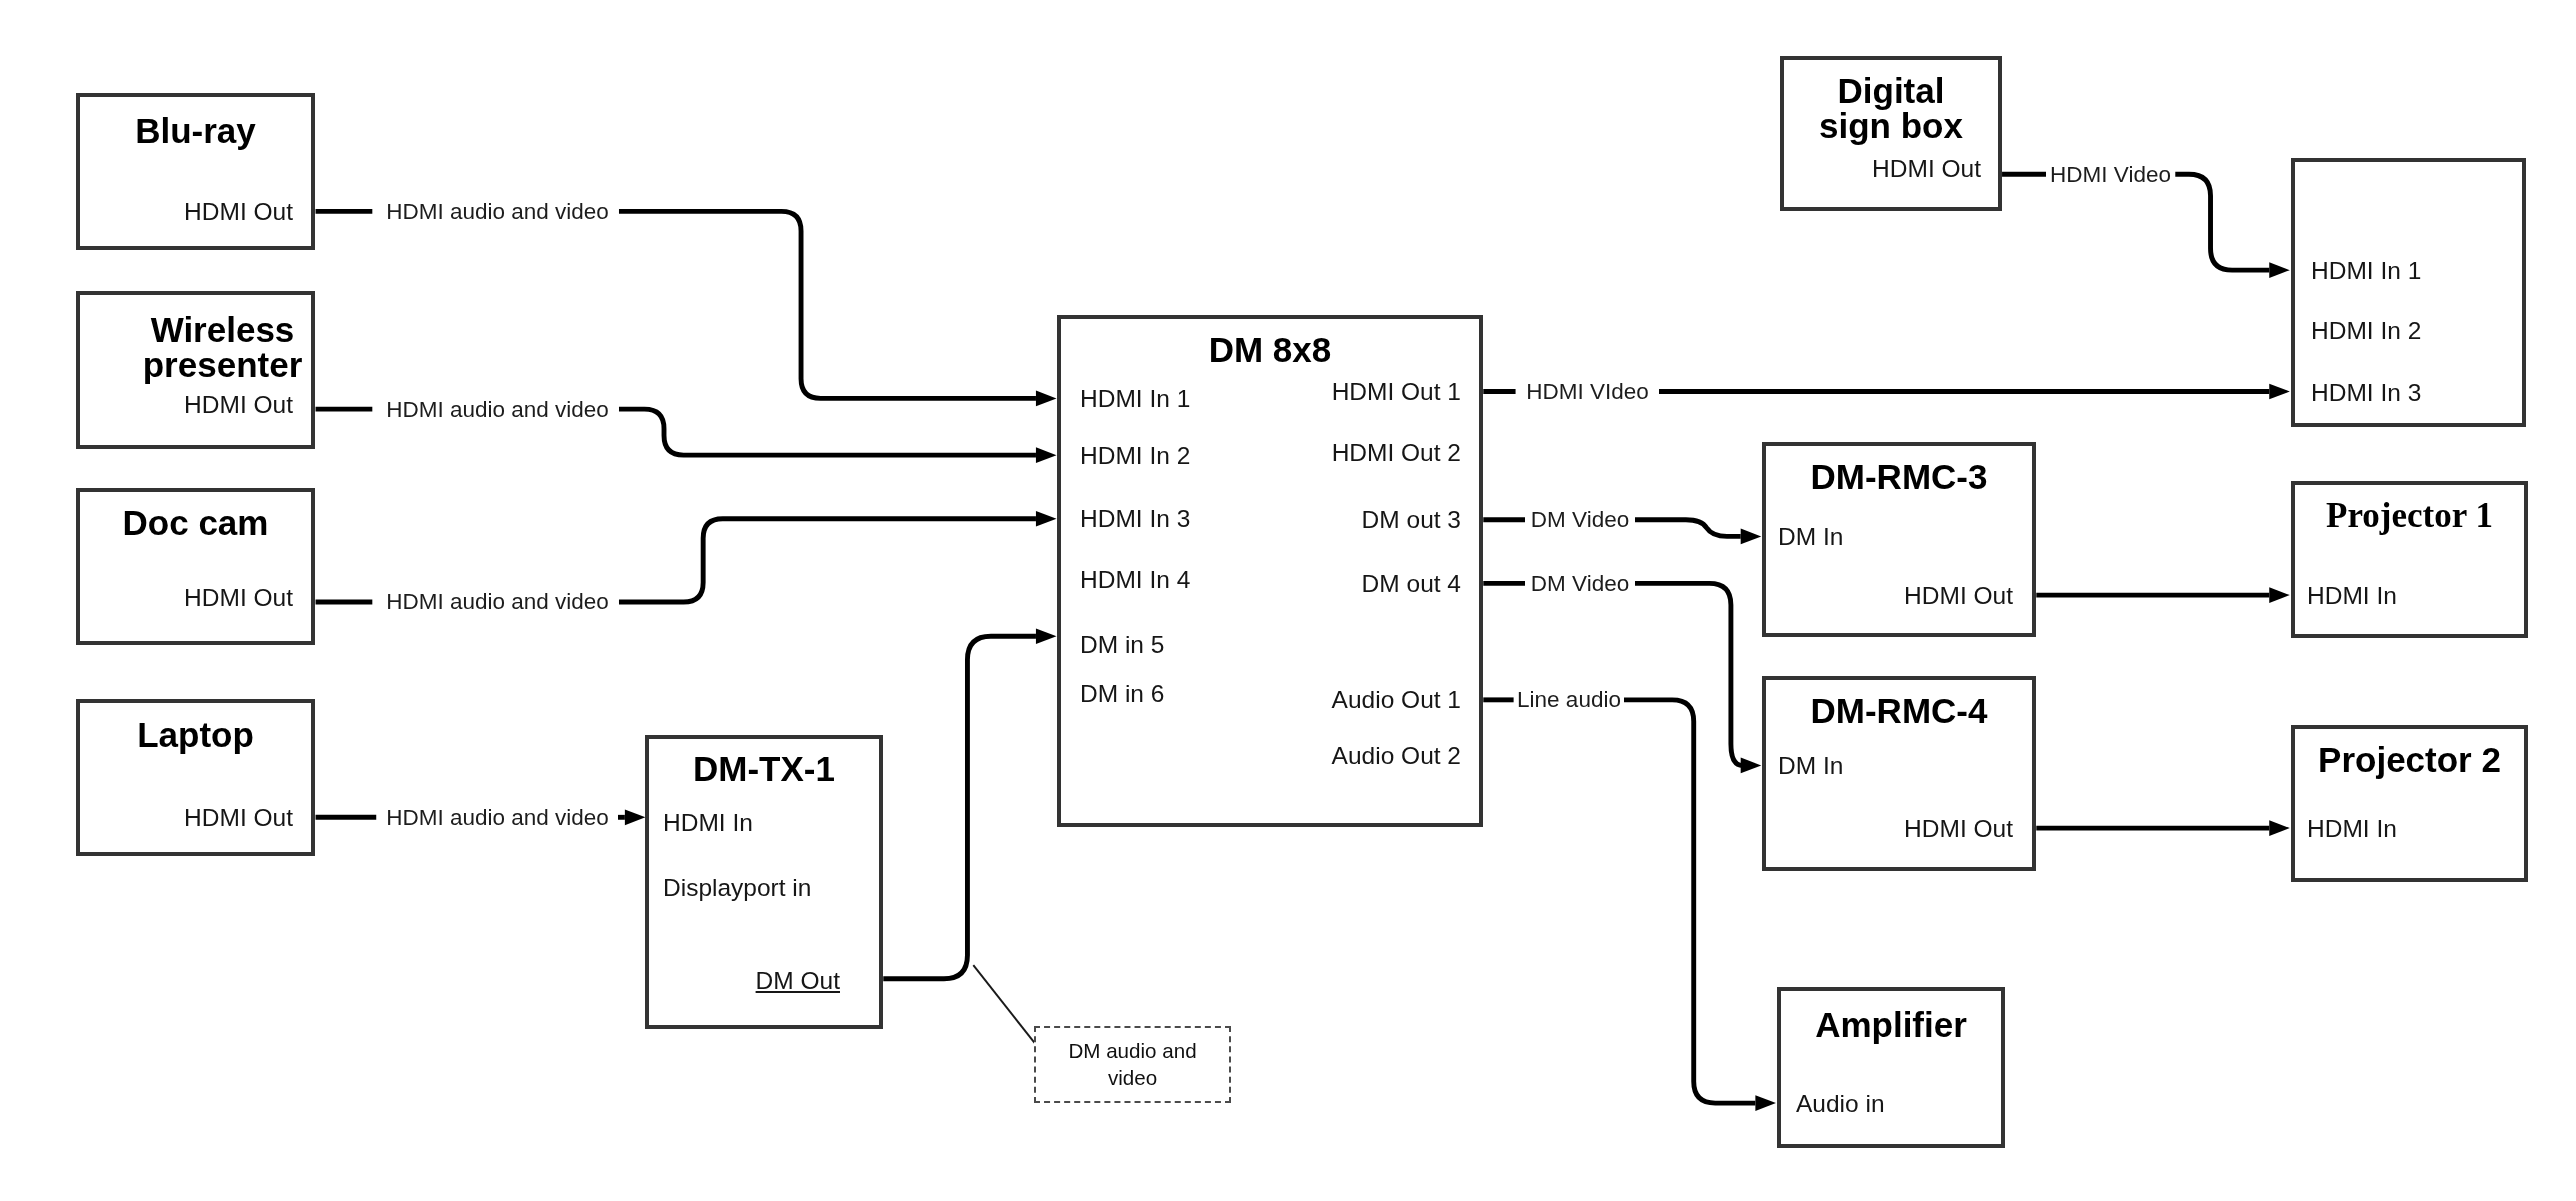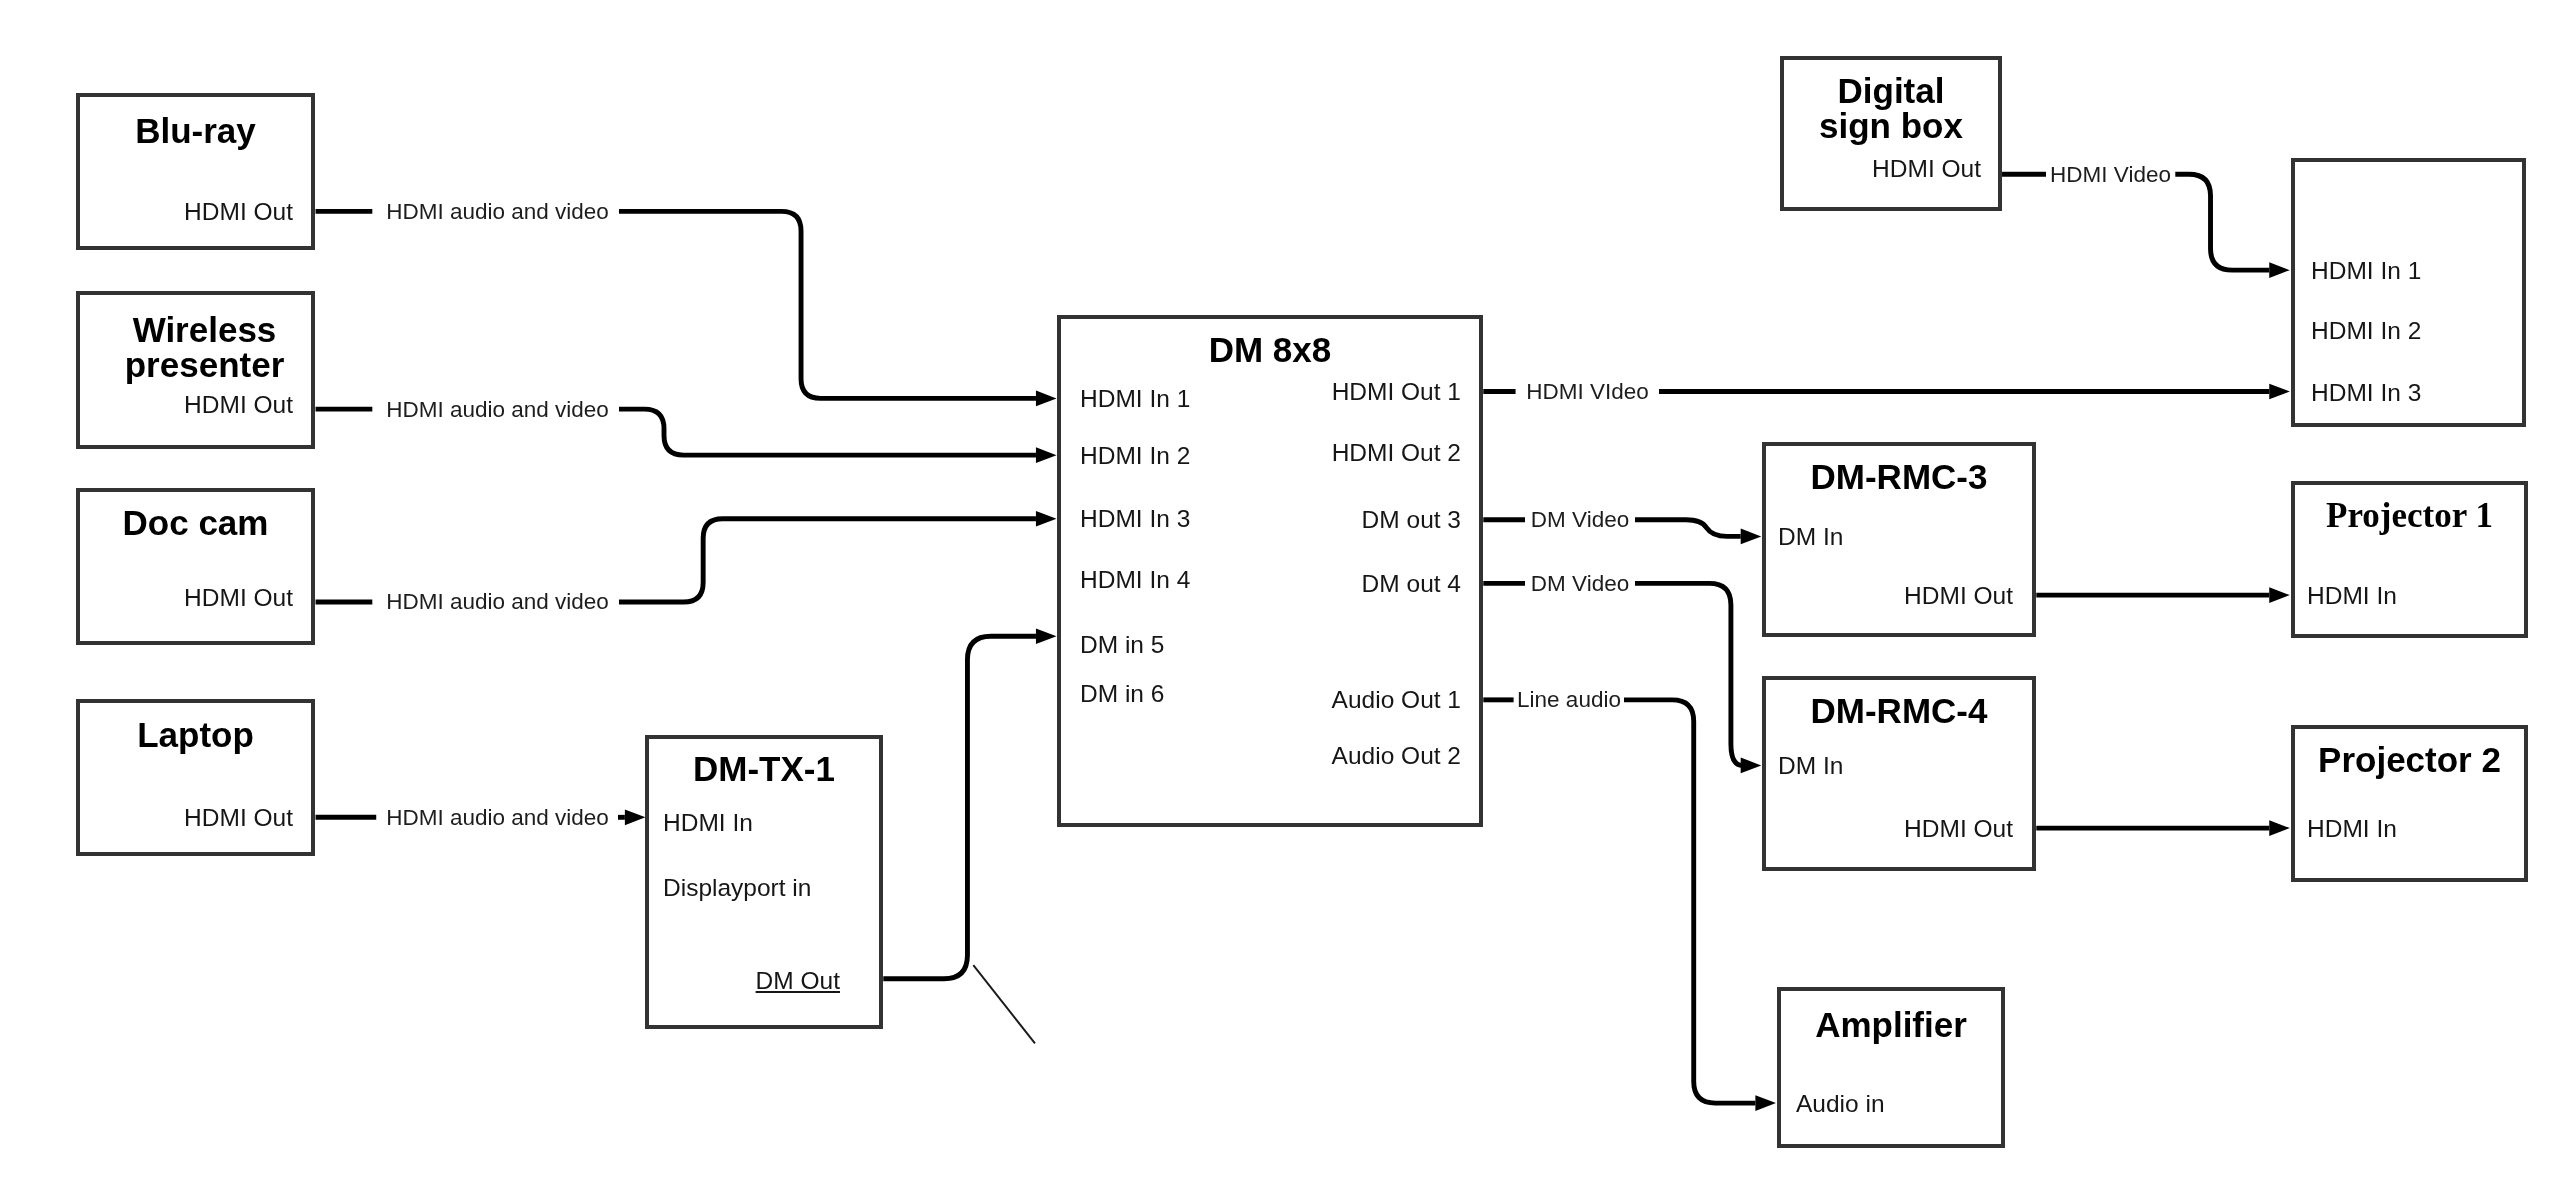--- a/index.html
+++ b/index.html
@@ -81,23 +81,26 @@
   <div class="node" style="left:76px;top:699px;width:239px;height:157px;"></div>
   <div class="node" style="left:645px;top:735px;width:238px;height:294px;"></div>
   <div class="node" style="left:1057px;top:315px;width:426px;height:512px;"></div>
   <div class="node" style="left:1780px;top:56px;width:222px;height:155px;"></div>
   <div class="node" style="left:2291px;top:158px;width:235px;height:269px;"></div>
   <div class="node" style="left:1762px;top:442px;width:274px;height:195px;"></div>
   <div class="node" style="left:1762px;top:676px;width:274px;height:195px;"></div>
   <div class="node" style="left:2291px;top:481px;width:237px;height:157px;"></div>
   <div class="node" style="left:2291px;top:725px;width:237px;height:157px;"></div>
   <div class="node" style="left:1777px;top:987px;width:228px;height:161px;"></div>
+  <div class="node dashed" style="left:1034px;top:1026px;width:197px;height:77px;">
+    <span style="display:inline-block;max-width:157px;">DM audio and video</span>
+  </div>
 
   <div class="title" style="left:76px;top:113px;width:239px;"><span class="inner">Blu-ray</span></div>
-  <div class="title" style="left:70px;top:312px;width:269px;"><span class="inner" style="max-width:176px;">Wireless presenter</span></div>
+  <div class="title" style="left:88px;top:312px;width:269px;"><span class="inner" style="max-width:176px;">Wireless presenter</span></div>
   <div class="title" style="left:76px;top:505px;width:239px;"><span class="inner">Doc cam</span></div>
   <div class="title" style="left:76px;top:717px;width:239px;"><span class="inner">Laptop</span></div>
   <div class="title" style="left:645px;top:751px;width:238px;"><span class="inner">DM-TX-1</span></div>
   <div class="title" style="left:1057px;top:332px;width:426px;"><span class="inner">DM 8x8</span></div>
   <div class="title" style="left:1780px;top:73px;width:222px;"><span class="inner" style="max-width:181px;">Digital sign box</span></div>
   <div class="title" style="left:1762px;top:459px;width:274px;"><span class="inner">DM-RMC-3</span></div>
   <div class="title" style="left:1762px;top:693px;width:274px;"><span class="inner">DM-RMC-4</span></div>
   <div class="title" style="left:2291px;top:498px;width:237px;font-family:Liberation Serif, serif;"><span class="inner">Projector 1</span></div>
   <div class="title" style="left:2291px;top:742px;width:237px;"><span class="inner">Projector 2</span></div>
   <div class="title" style="left:1777px;top:1007px;width:228px;"><span class="inner">Amplifier</span></div>

